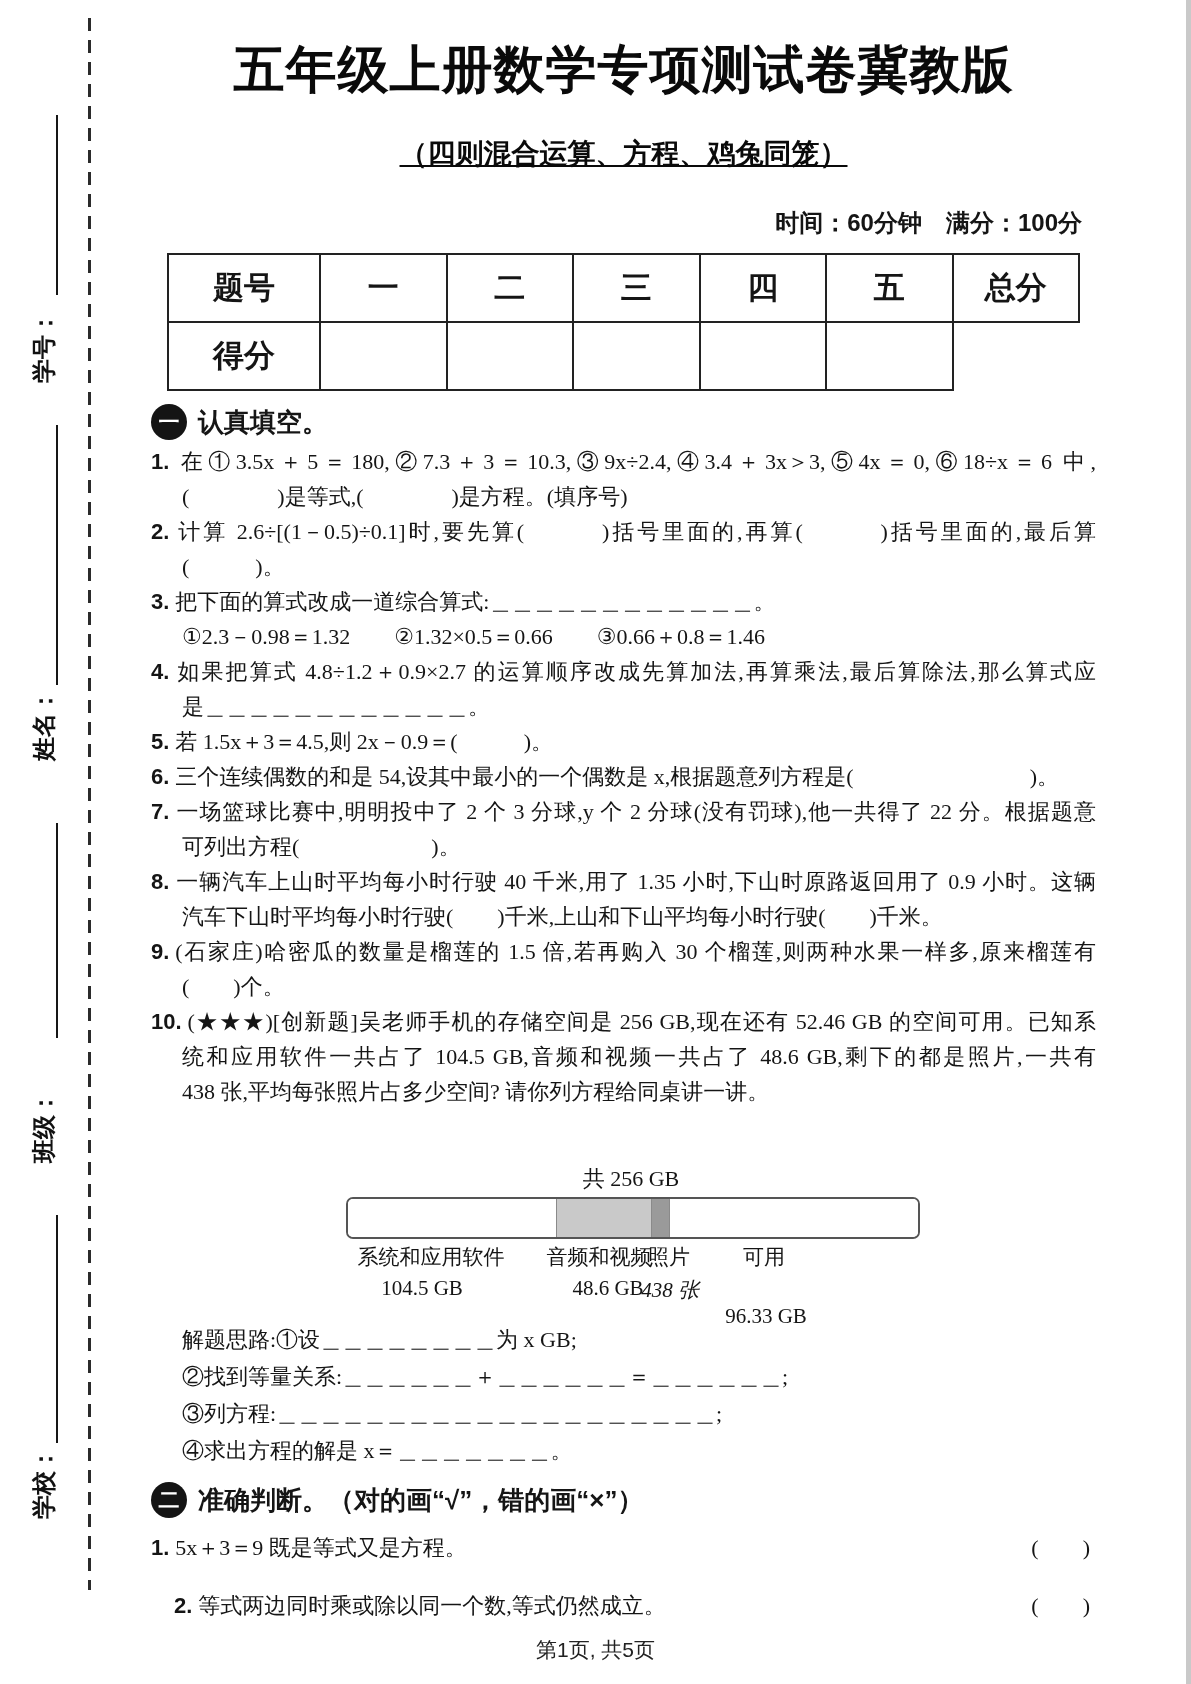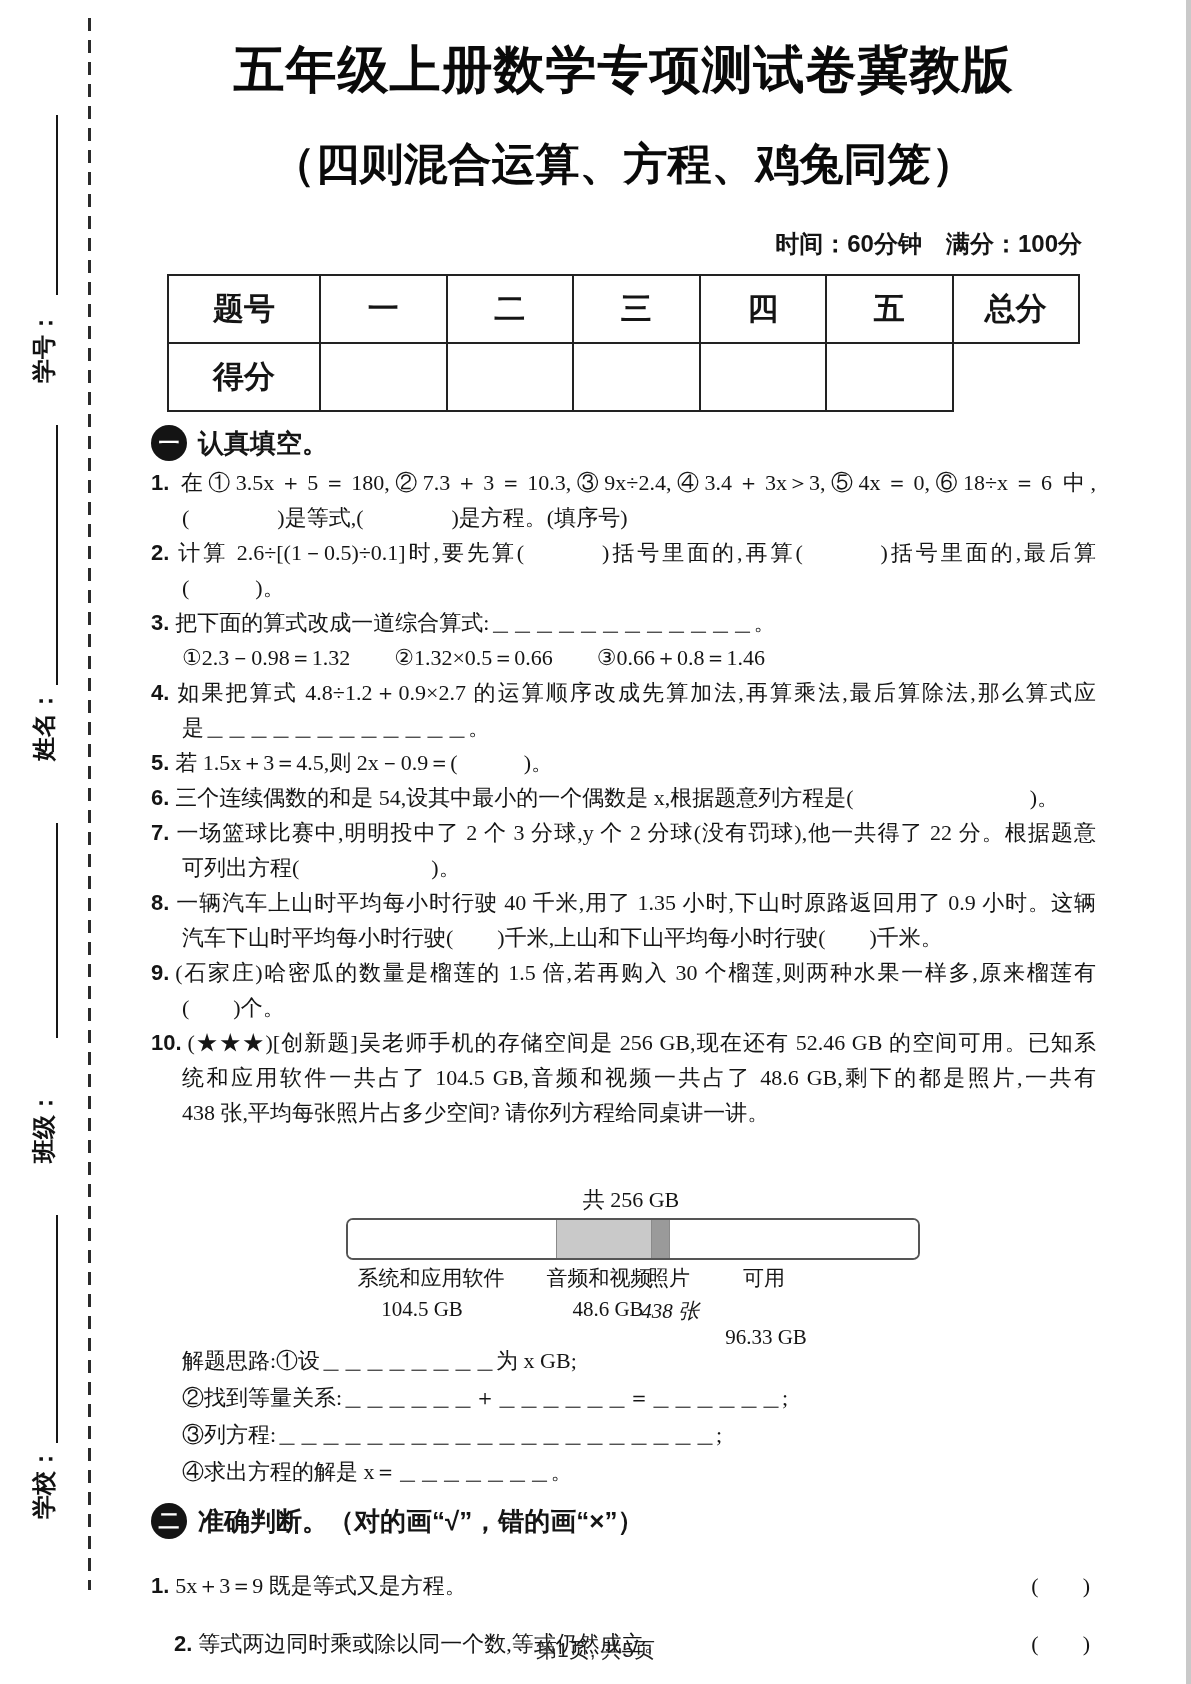--- a/index.html
+++ b/index.html
@@ -33,21 +33,21 @@
   .content { position:absolute; left:151px; top:0; width:945px; }
 
   .title {
     margin:36px 0 0; text-align:center;
     font-family:"Liberation Sans","DejaVu Sans",sans-serif;
     font-weight:900; font-size:51px; letter-spacing:1px; color:#0a0a0a;
   }
   .subtitle {
     margin:30px 0 0; text-align:center;
     font-family:"Liberation Sans","DejaVu Sans",sans-serif;
-    font-weight:900; font-size:44px; color:#0a0a0a;
+    font-weight:900; font-size:28px; color:#0a0a0a;text-decoration:underline;
   }
   .meta {
     margin:34px 14px 6px 0; text-align:right;
     font-family:"Liberation Sans","DejaVu Sans",sans-serif;
     font-weight:700; font-size:24px;
   }
 
   table.score { border-collapse:collapse; table-layout:fixed; width:913px; margin:14px 0 0 16px; }
   table.score td {
     border:2px solid #222; height:64px; text-align:center; vertical-align:middle;
@@ -80,21 +80,21 @@
   .diag-label { top:79px; } .diag-value { top:112px; }
   .dl1 { left:280px; } .dl2 { left:448px; } .dl3 { left:518px; } .dl4 { left:613px; }
   .dv1 { left:271px; } .dv2 { left:457px; } .dv3 { left:519px;font-style:italic; } .dv4 { left:615px;margin-top:28px; }
 
   .solution { margin-top:16px; padding-left:31px; }
   .solution .qline { line-height:37px; }
 
   .judge-list { margin-top:6px; }
   .judge { display:flex; justify-content:space-between; align-items:baseline;
     font-size:22px; line-height:40px; padding-right:6px; }
-  .judge.j1 { margin-top:27px; } .judge.j2 { margin-top:18px;margin-left:23px; }
+  .judge.j1 { margin-top:10px; } .judge.j2 { margin-top:18px;margin-left:23px; }
 
   .footer { position:absolute; left:0; right:0; bottom:20px; text-align:center;
     font-family:"Liberation Sans","DejaVu Sans",sans-serif; font-size:21px; color:#222; }
 </style>
 </head>
 <body>
 
 <div class="sidebar">
   <div class="binding-line"></div>
   <div class="write-line wl1"></div>

